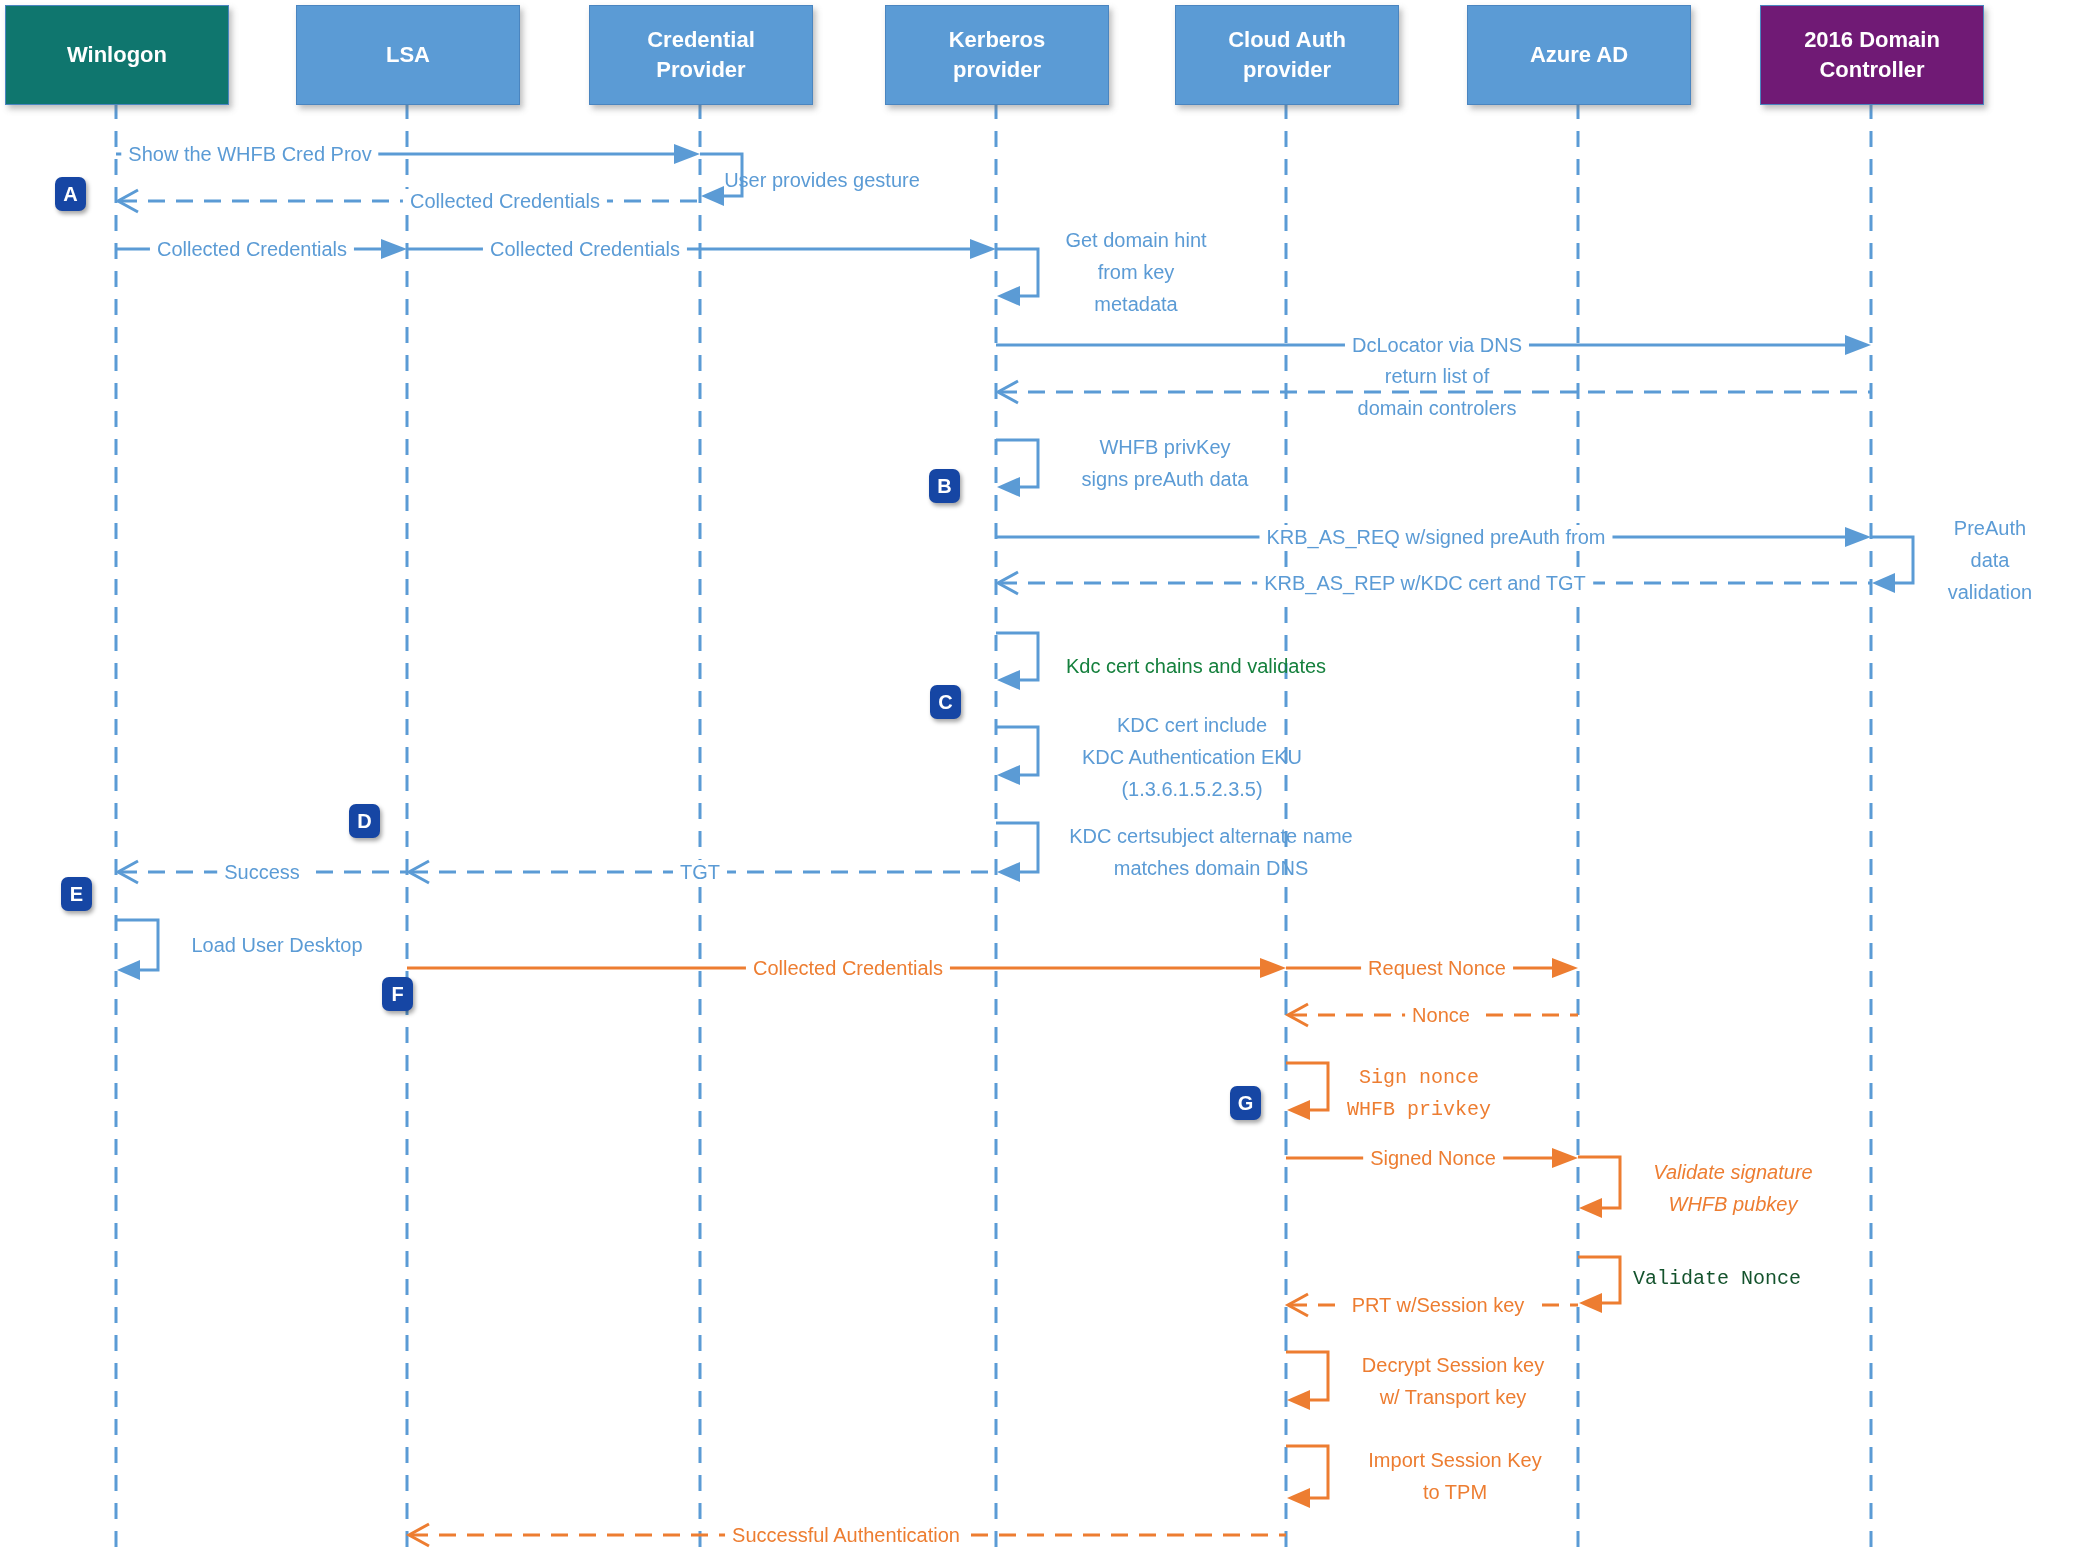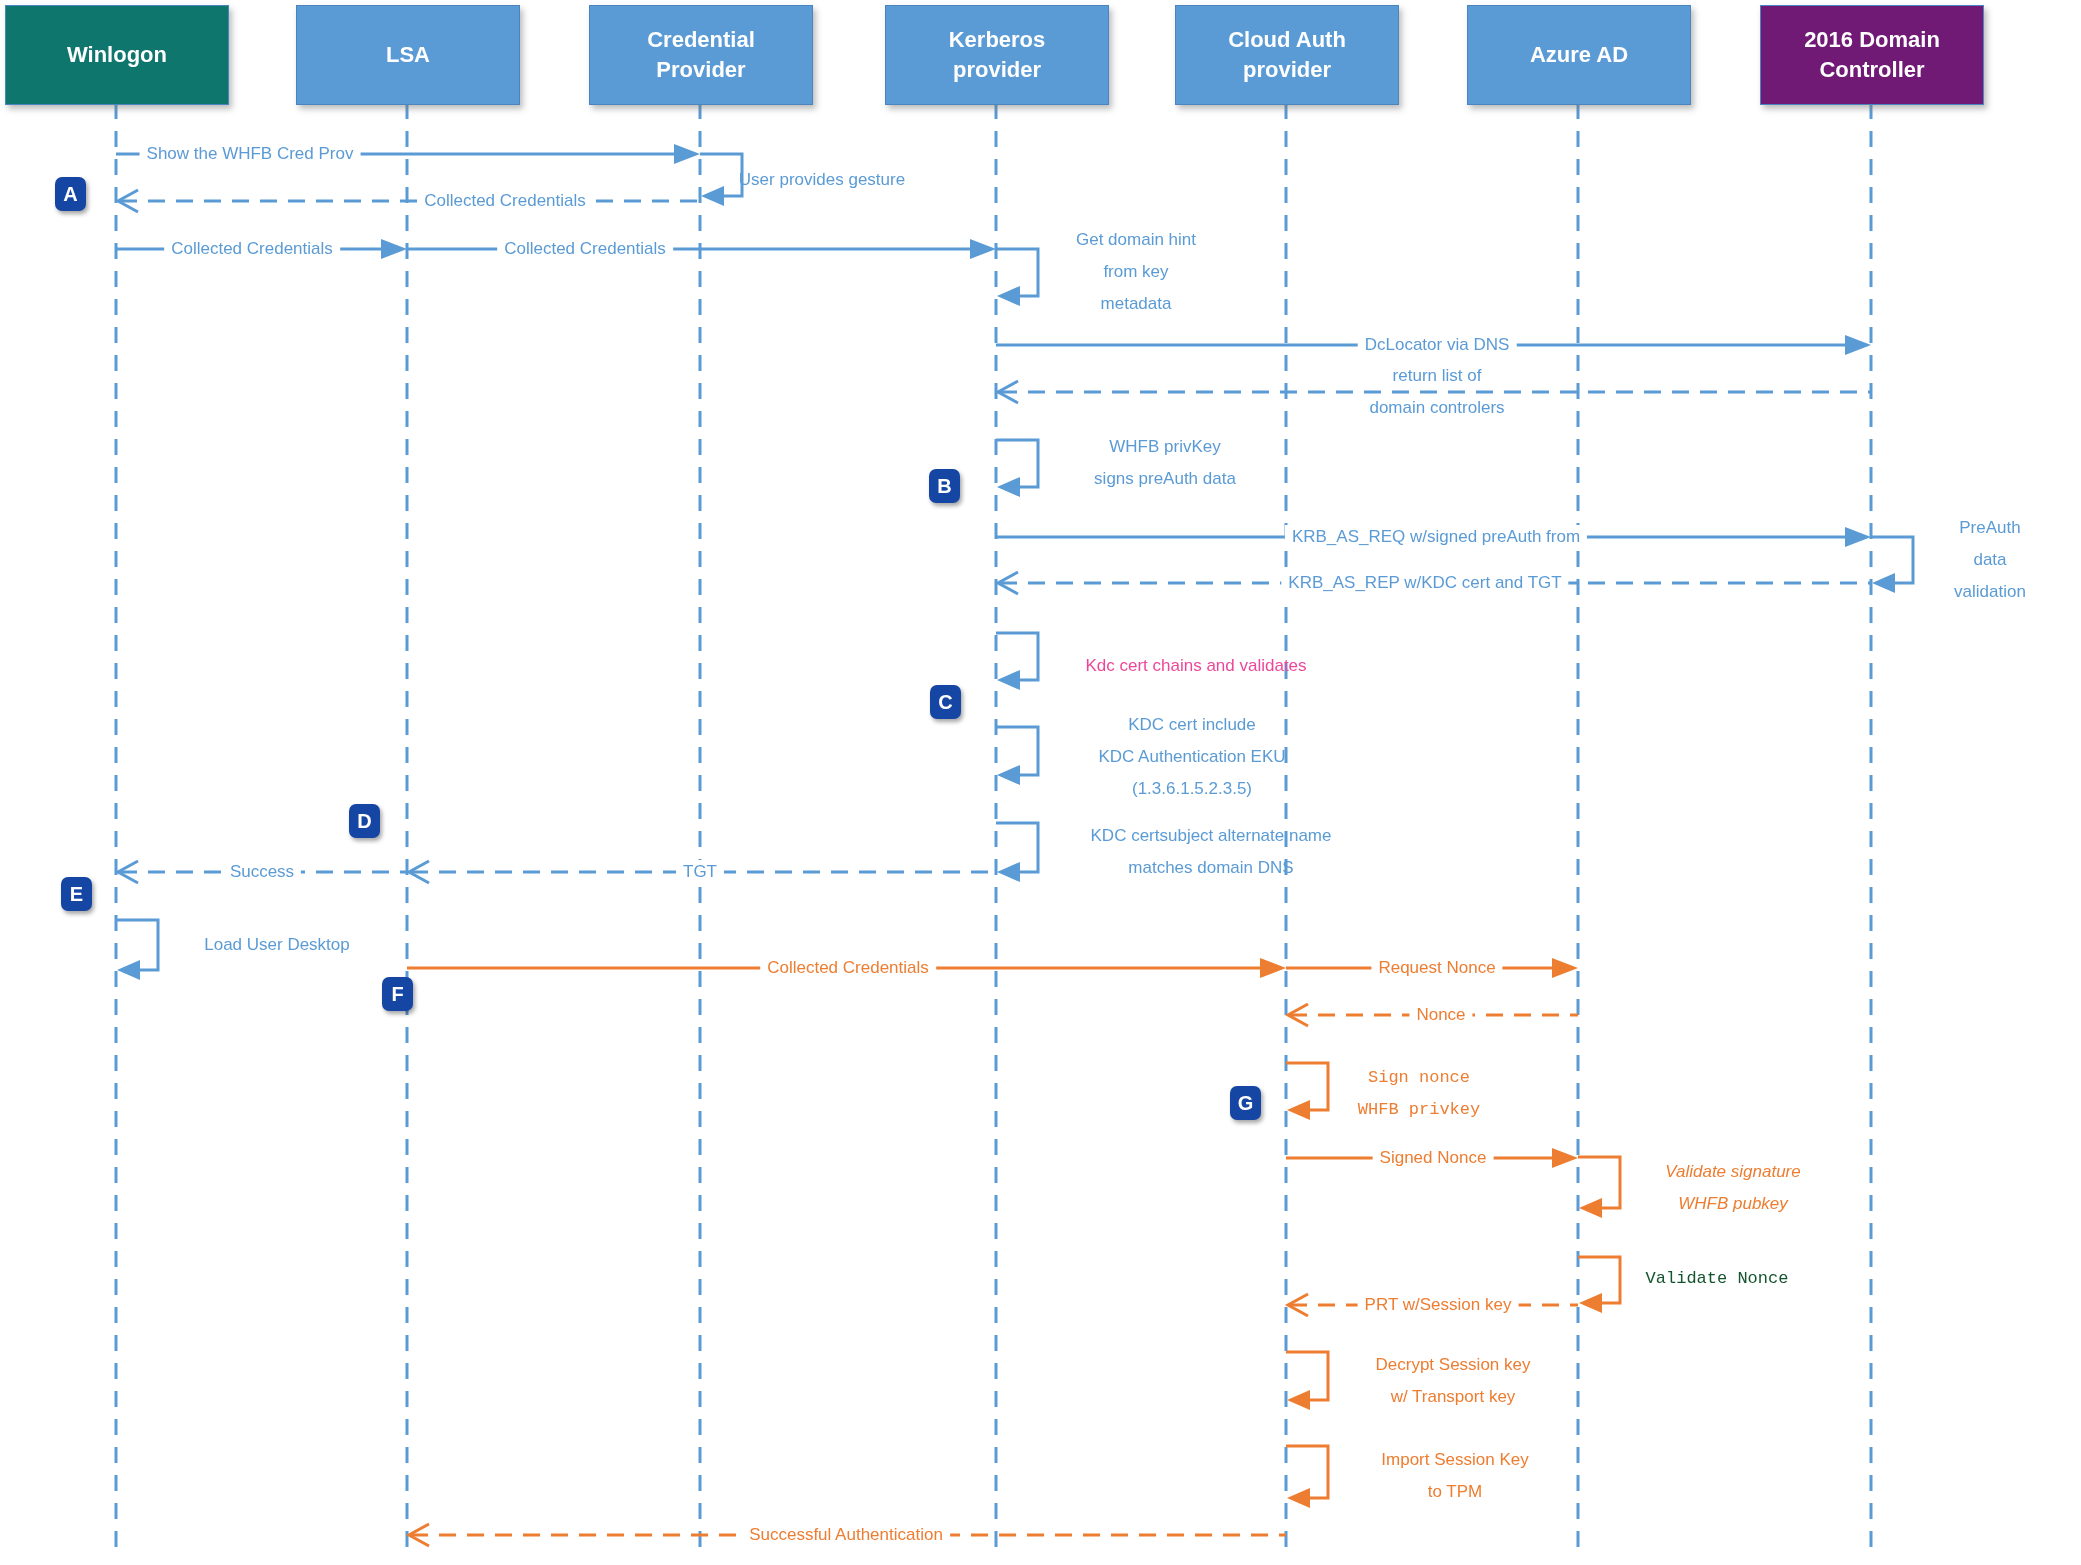--- a/index.html
+++ b/index.html
@@ -10,21 +10,21 @@
   #lines{position:absolute;left:0;top:0;z-index:1;}
   .actor{
     position:absolute;display:flex;align-items:center;justify-content:center;
     text-align:center;color:#fff;font-weight:bold;font-size:22px;line-height:1.35;
     white-space:pre-line;z-index:2;
     border:1px solid #4a85c0;
     box-shadow:3px 4px 6px rgba(110,110,110,.45);
   }
   .msg-label{
     position:absolute;transform:translate(-50%,-50%);
-    font-size:17px;line-height:32px;text-align:center;white-space:pre-line;
+    font-size:20px;line-height:32px;text-align:center;white-space:pre-line;
     z-index:3;
   }
   .msg-label.bg{background:#fff;padding:0 7px;line-height:24px;}
   .badge{
     position:absolute;width:31px;height:34px;border-radius:7px;
     color:#fff;font-weight:bold;font-size:20px;line-height:34px;text-align:center;
     z-index:4;box-shadow:2px 3px 4px rgba(0,0,0,.35);
   }
 </style>
 </head>
@@ -128,21 +128,21 @@
       <div class="msg-label bg" style="left: 1438px; top: 1305px; color: rgb(237, 125, 49);">PRT w/Session key</div>
       <div class="msg-label bg" style="left: 846px; top: 1535px; color: rgb(237, 125, 49);">Successful Authentication</div>
       <div class="msg-label" style="left: 822px; top: 180px; color: rgb(91, 155, 213);">User provides gesture</div>
       <div class="msg-label" style="left: 1136px; top: 272px; color: rgb(91, 155, 213);">Get domain hint
 from key
 metadata</div>
       <div class="msg-label" style="left: 1165px; top: 463px; color: rgb(91, 155, 213);">WHFB privKey
 signs preAuth data</div>
       <div class="msg-label" style="left: 1990px; top: 560px; color: rgb(91, 155, 213);">PreAuth data
 validation</div>
-      <div class="msg-label" style="left: 1196px; top: 666px; color: #ec4899;">Kdc cert chains and validates</div>
+      <div class="msg-label" style="left: 1196px; top: 666px; color: #15803d;">Kdc cert chains and validates</div>
       <div class="msg-label" style="left: 1192px; top: 757px; color: rgb(91, 155, 213);">KDC cert include
 KDC Authentication EKU
 (1.3.6.1.5.2.3.5)</div>
       <div class="msg-label" style="left: 1211px; top: 852px; color: rgb(91, 155, 213);">KDC certsubject alternate name
 matches domain DNS</div>
       <div class="msg-label" style="left: 277px; top: 945px; color: rgb(91, 155, 213);">Load User Desktop</div>
       <div class="msg-label" style="left: 1419px; top: 1094px; color: rgb(237, 125, 49); font-family: Liberation Mono, monospace;">Sign nonce
 WHFB privkey</div>
       <div class="msg-label" style="left: 1733px; top: 1188px; color: rgb(237, 125, 49); font-style: italic;">Validate signature
 WHFB pubkey</div>

